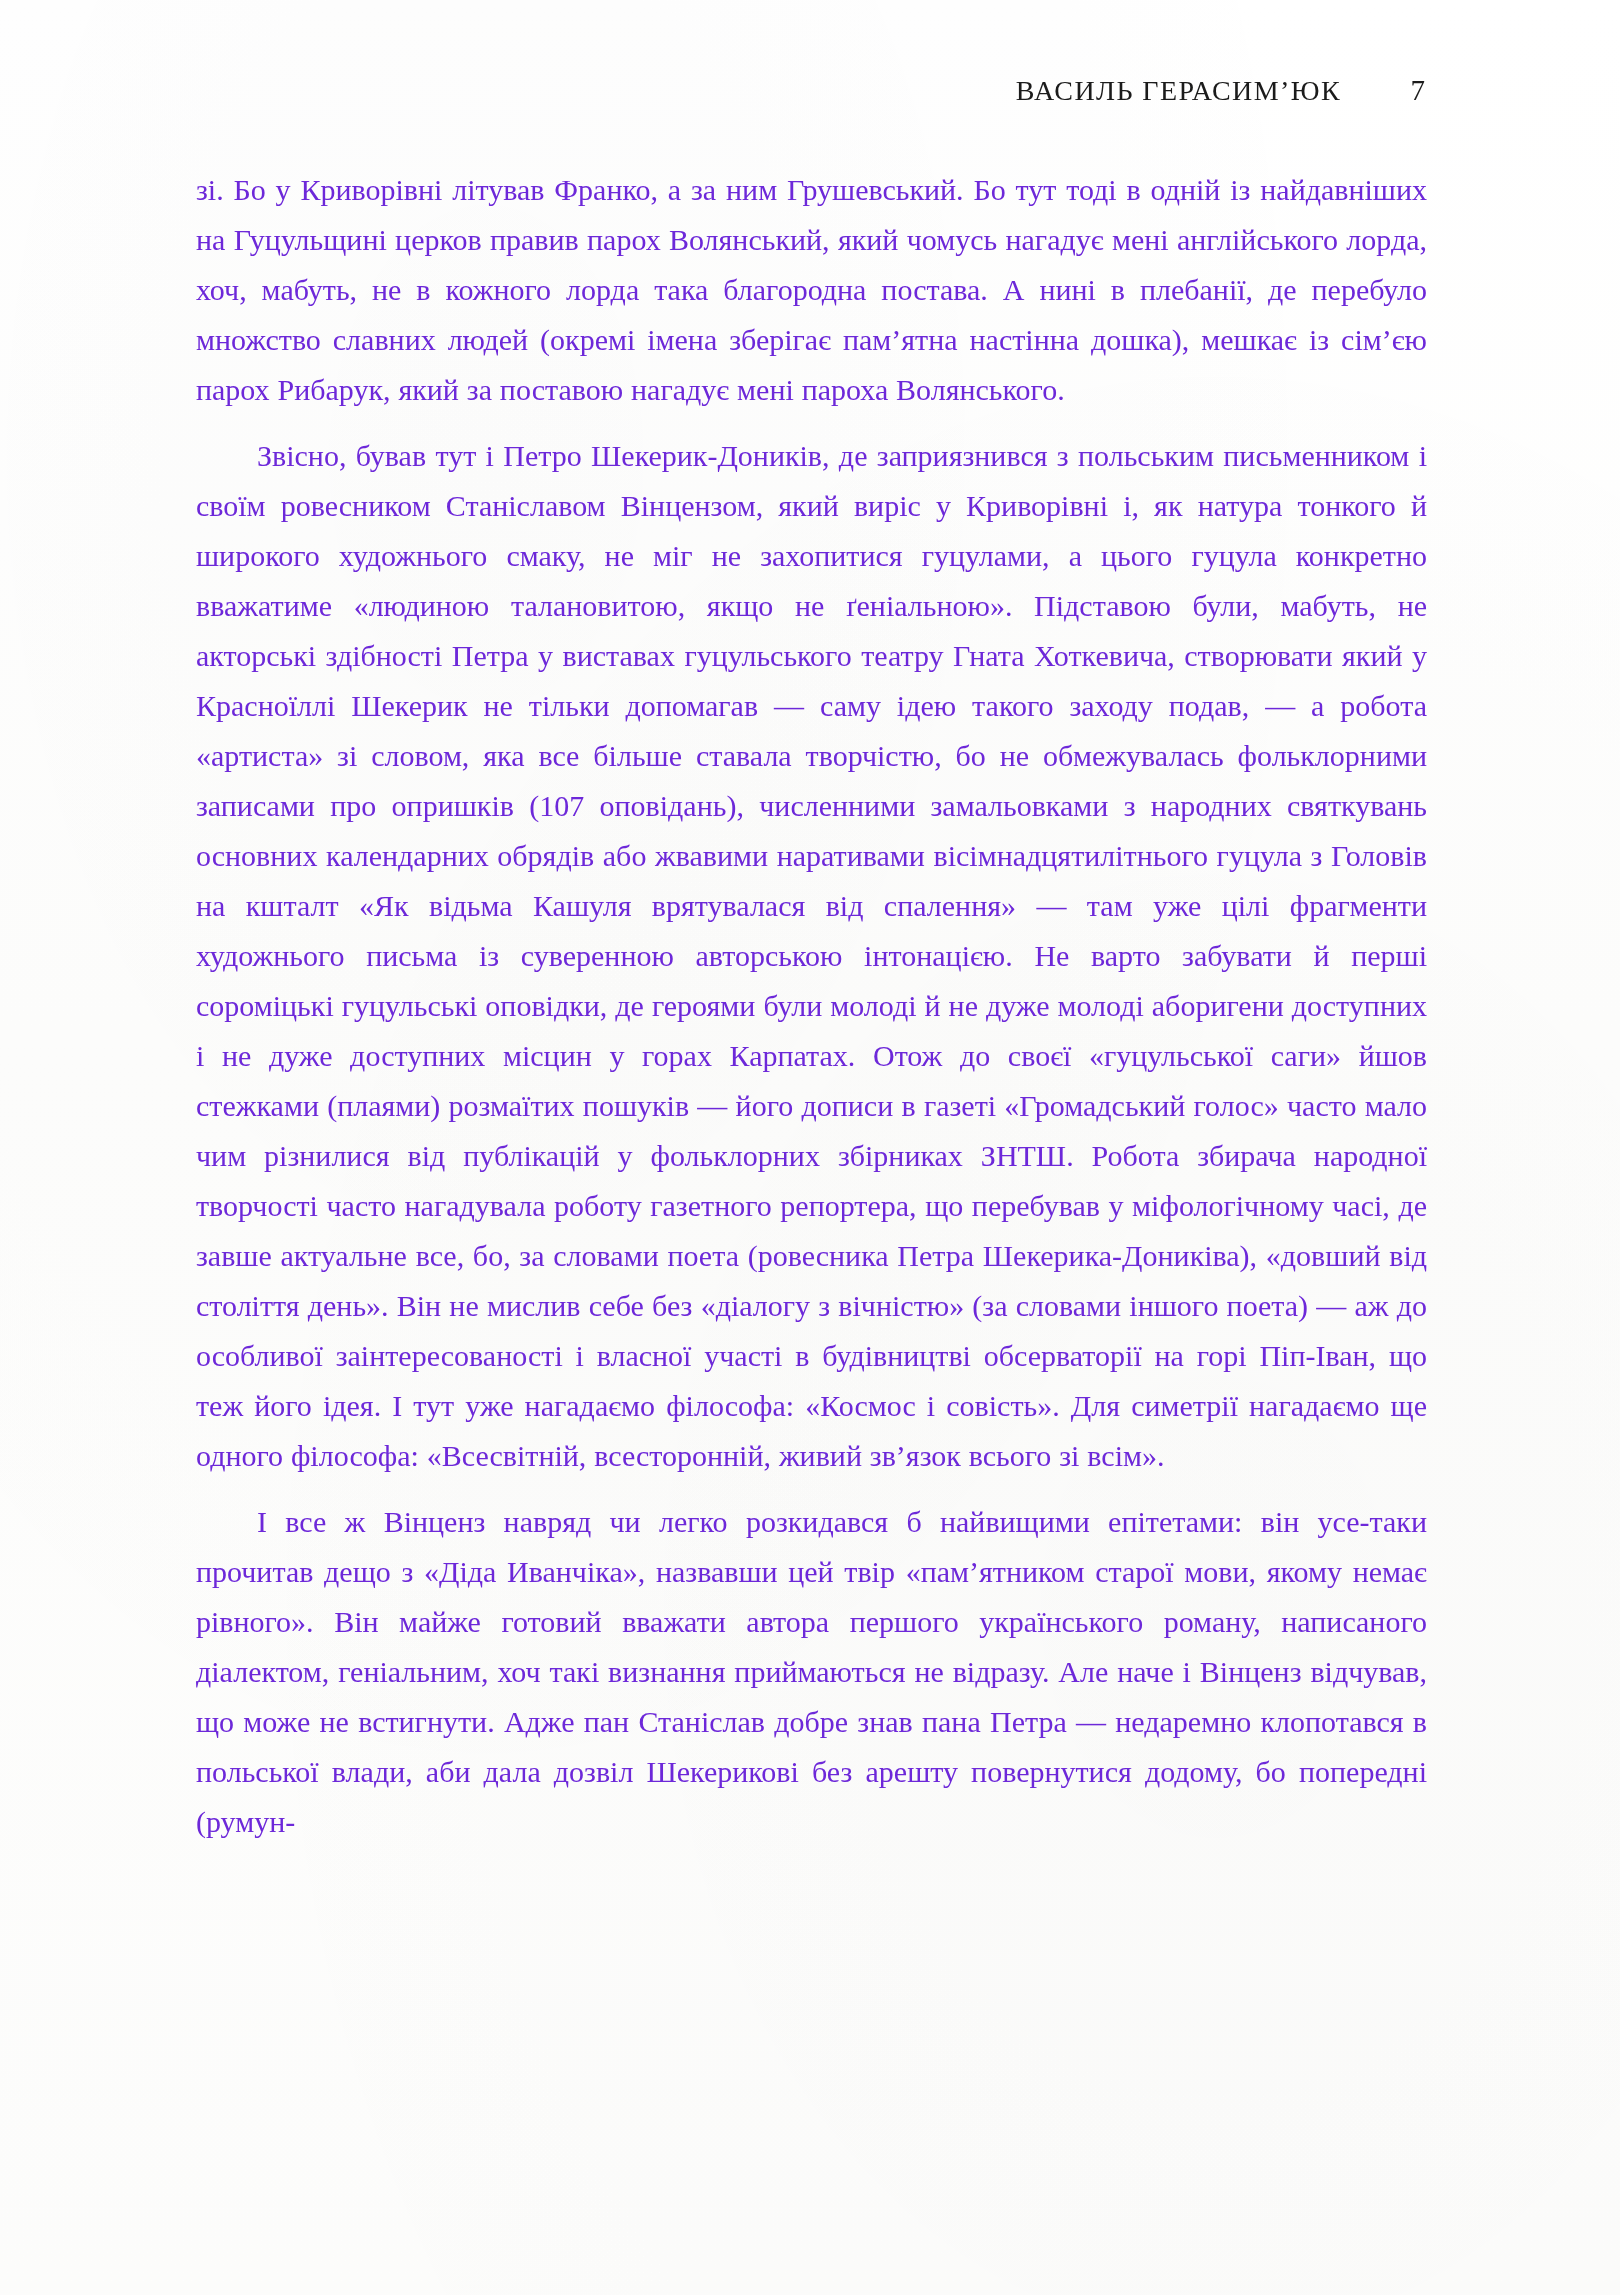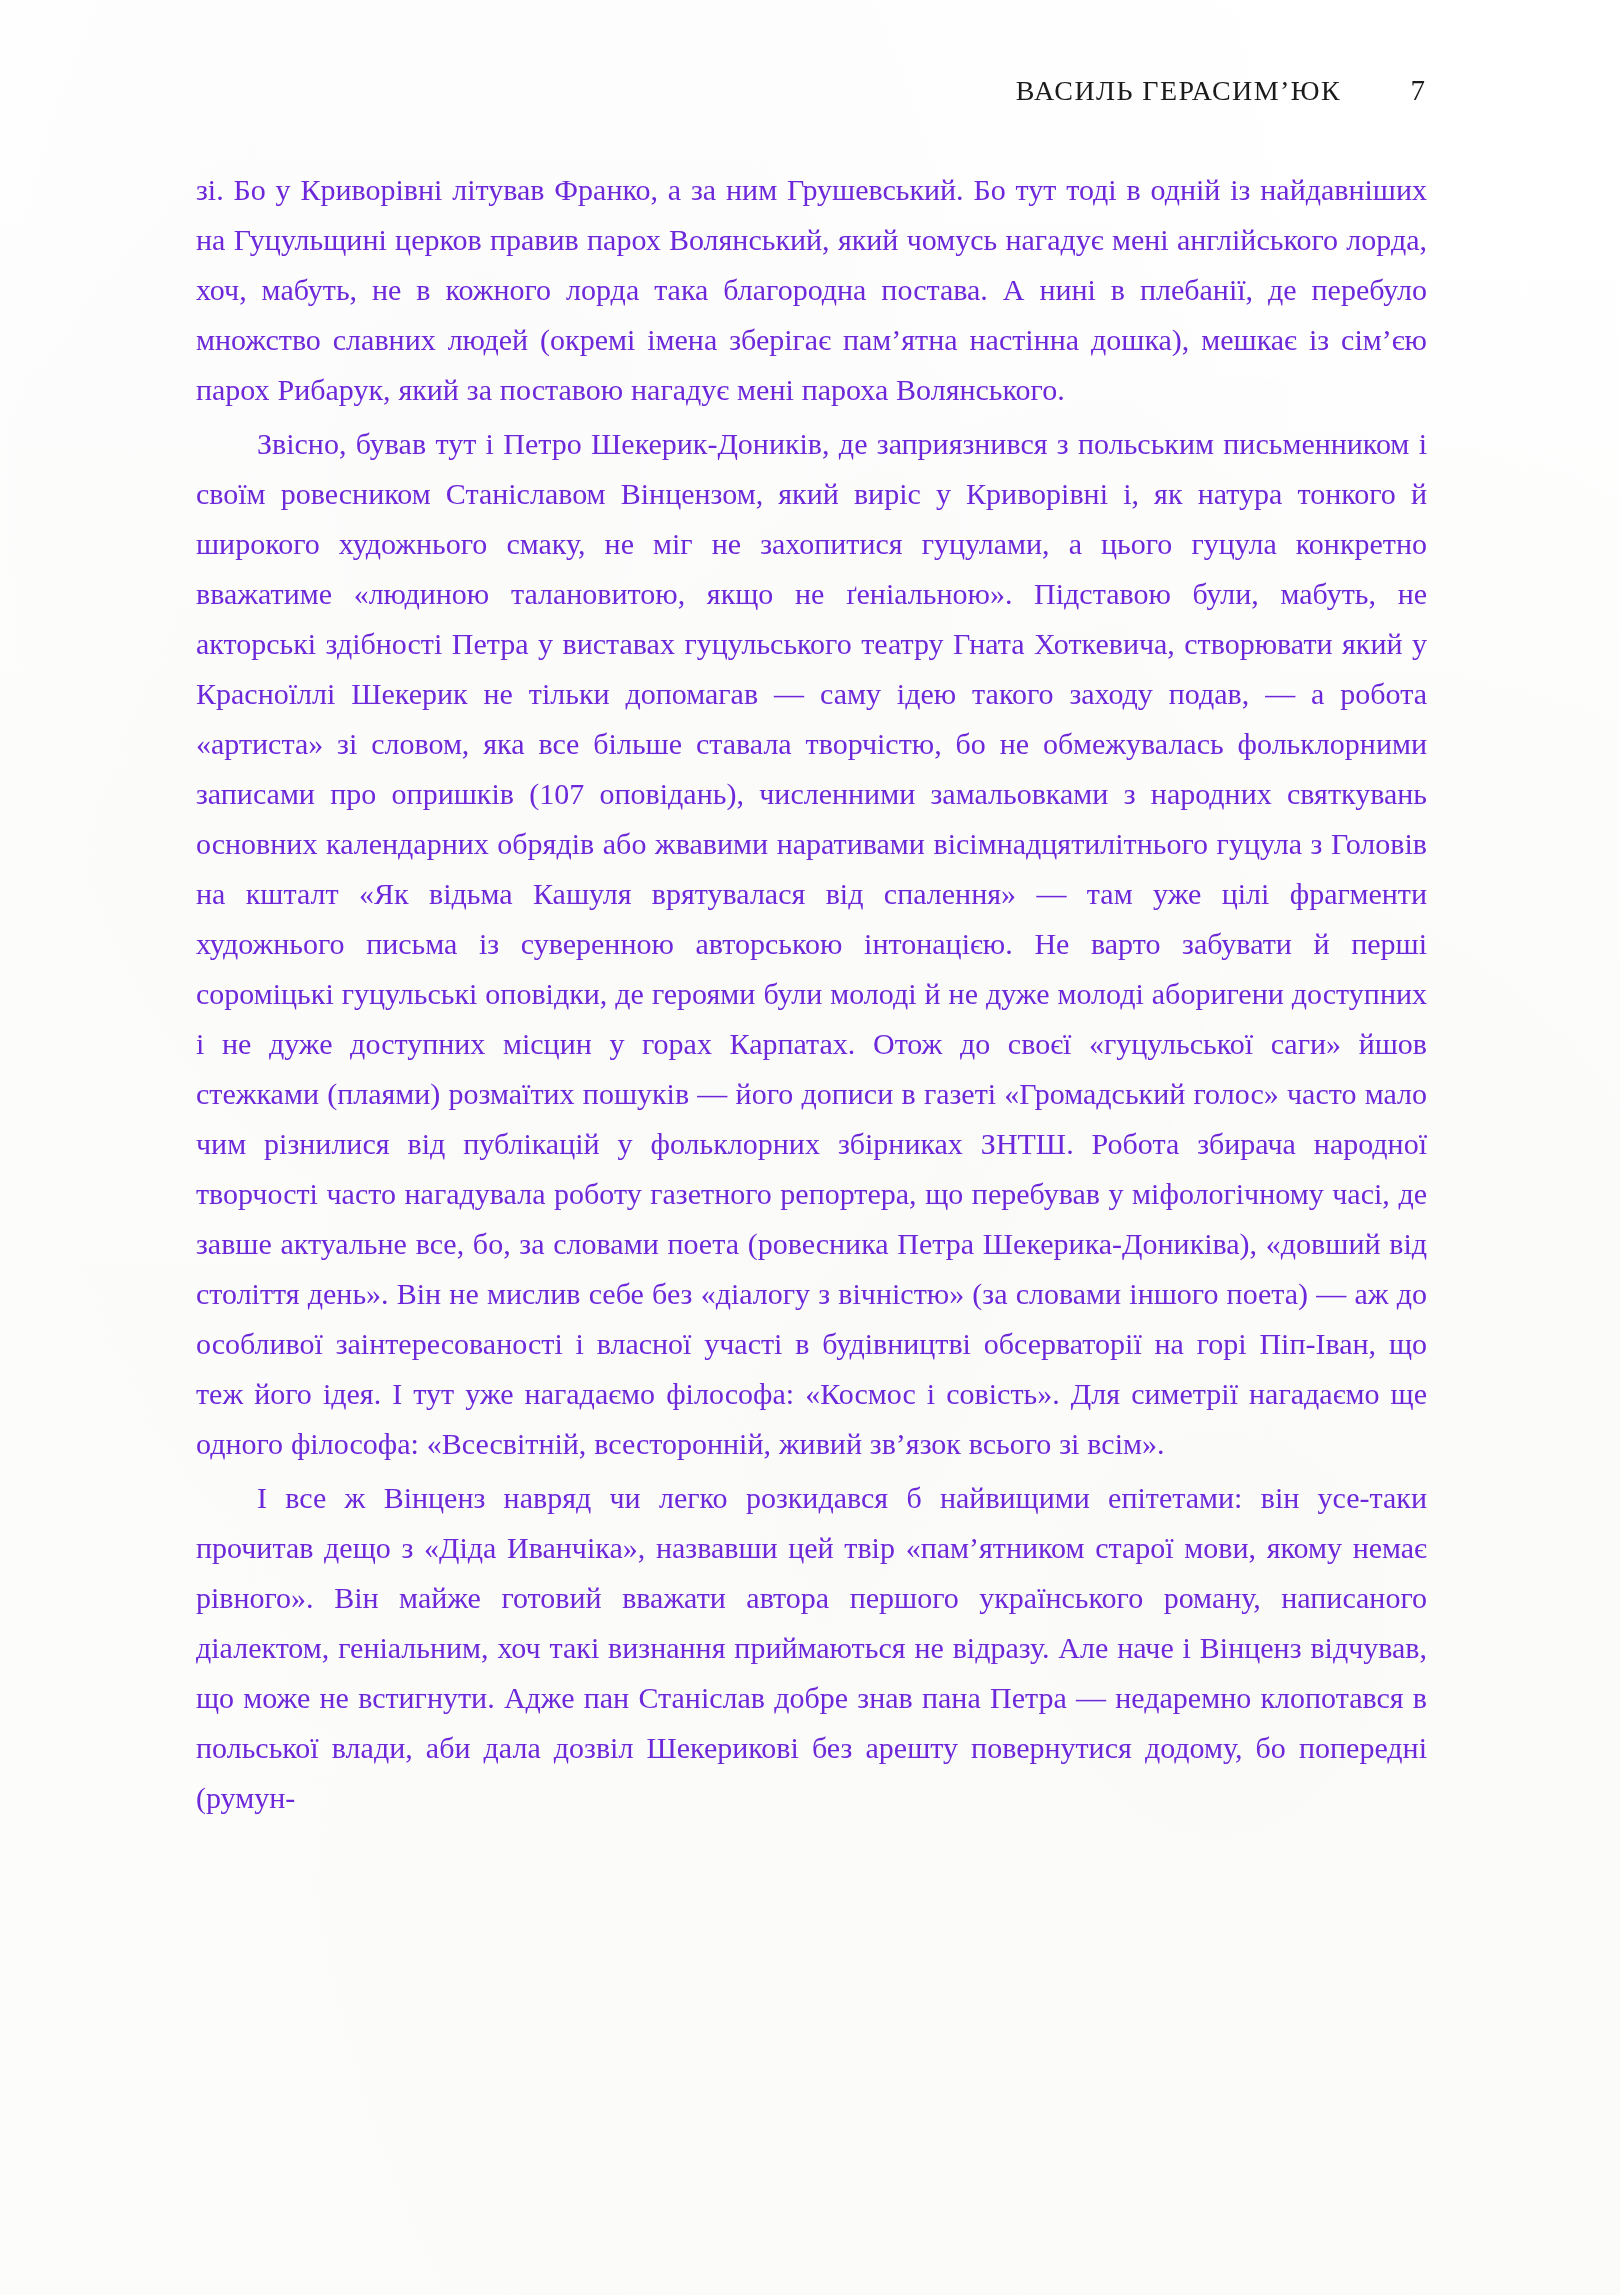--- a/index.html
+++ b/index.html
@@ -69,21 +69,21 @@
     line-height: 50px;
     text-indent: 0;
     color: #6d28d9;
     hyphens: none;
     word-spacing: 0.4px;
   }
   p.para.indent {
     text-indent: 61px;
   }
   p.para + p.para {
-    margin-top: 4px;
+    margin-top: 16px;
   }
   
   p.para:last-child {
     text-align-last: left;
   }
 </style>
 </head>
 <body>
 
 <div class="page">

